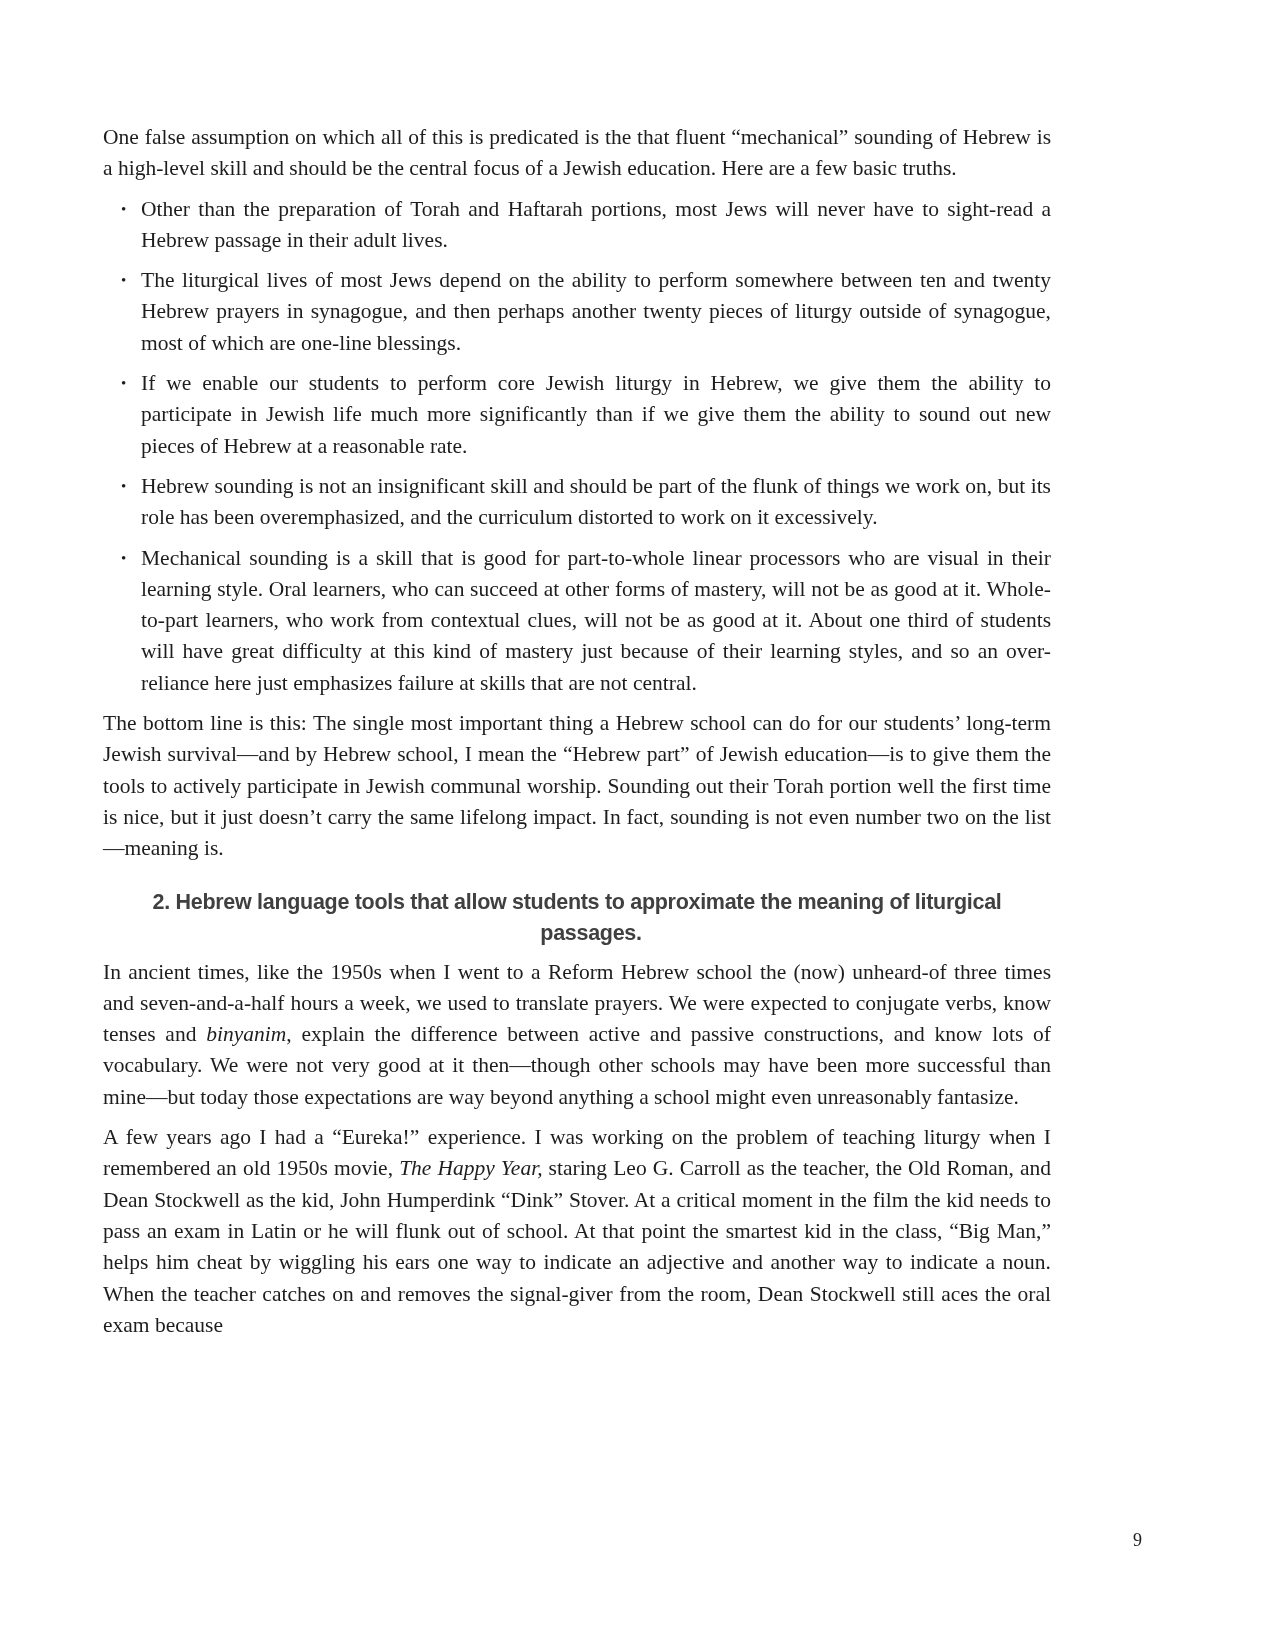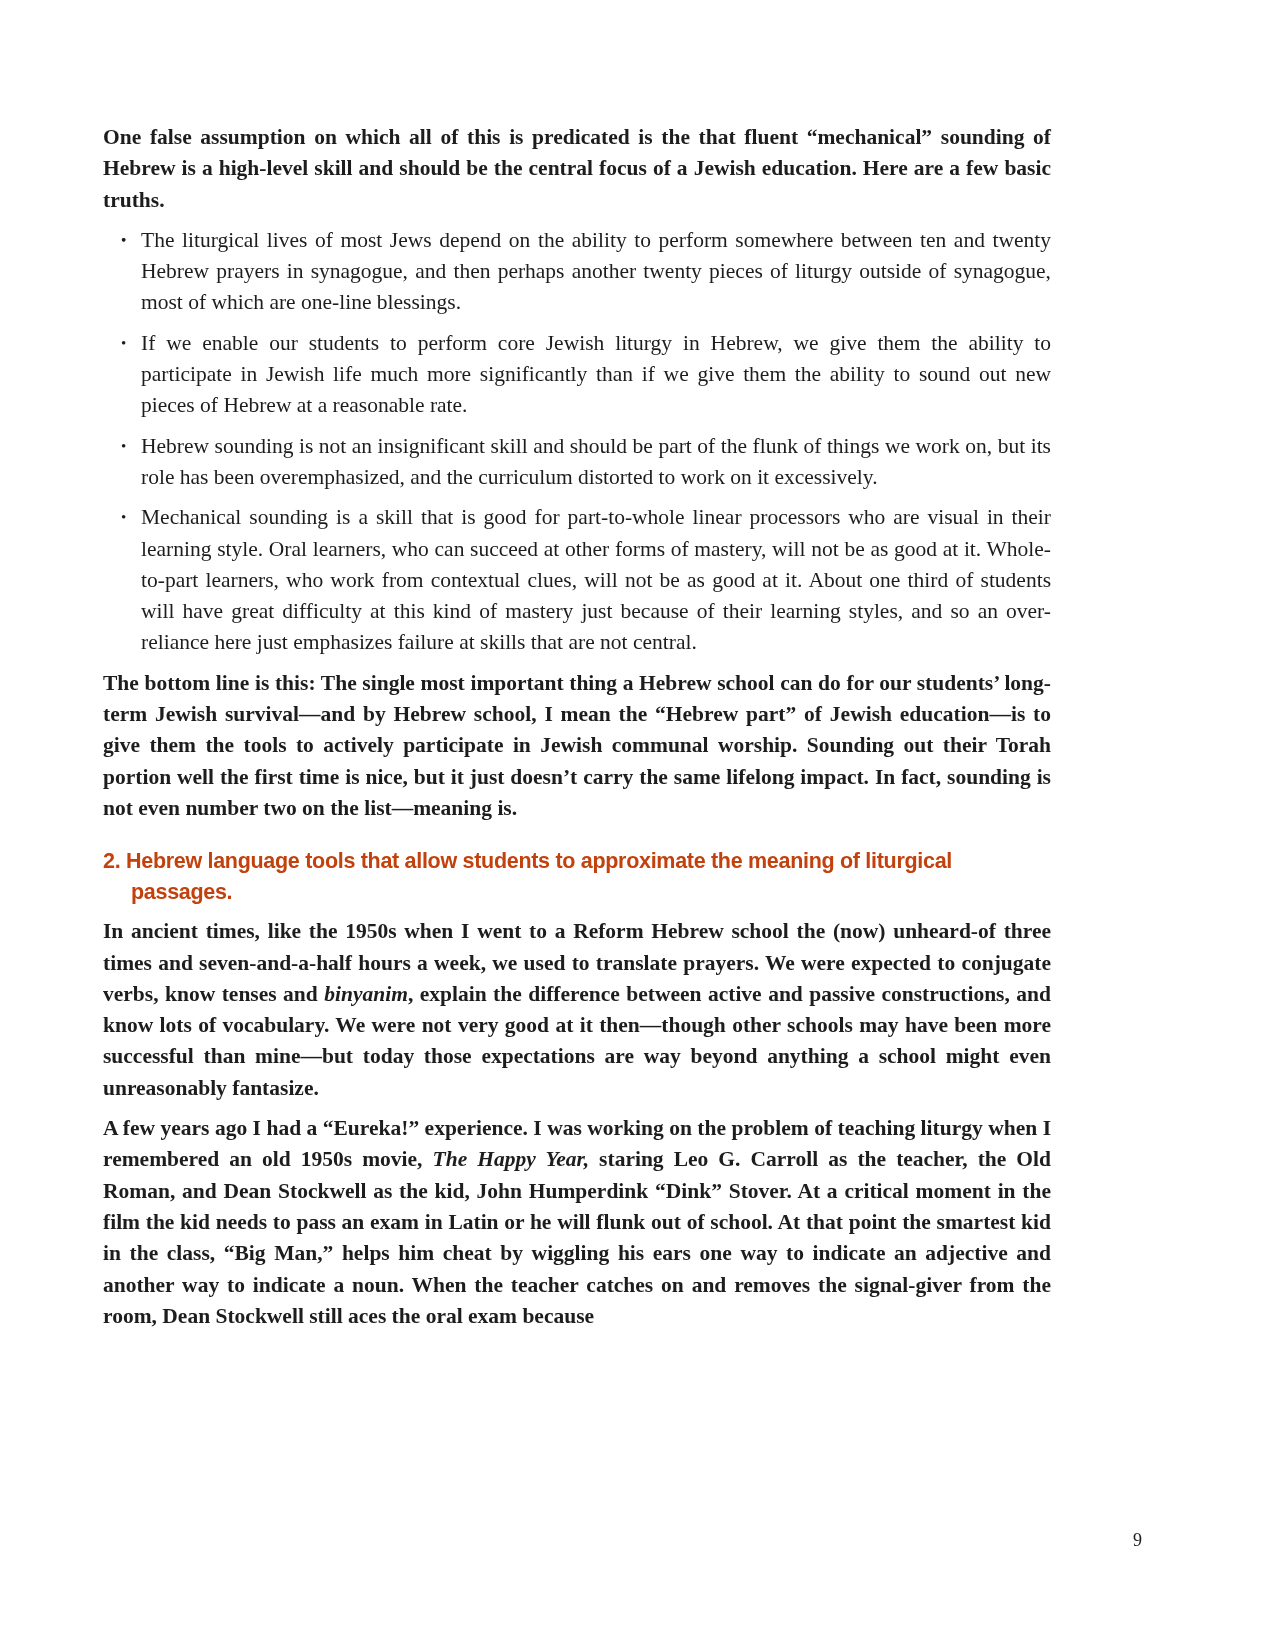--- a/index.html
+++ b/index.html
@@ -3,47 +3,47 @@
   <meta charset="utf-8">
   <style>
     html, body { margin: 0; padding: 0; background: #ffffff; }
     body { width: 1275px; height: 1650px; position: relative; overflow: hidden; }
     .page {
       position: absolute; left: 103px; top: 122px; width: 948px;
       font-family: "Liberation Serif", "DejaVu Serif", serif;
       font-size: 21.5px; line-height: 31.3px; color: #1d1d1d;
       text-align: justify; hyphens: manual;
     }
-    p { margin: 0 0 9px 0; font-weight: bold; }
+    p { margin: 0 0 9px 0; }
     ul.bullets { list-style: none; margin: 0 0 9px 0; padding: 0; }
     ul.bullets li { position: relative; padding-left: 38px; margin-bottom: 9px; }
     ul.bullets li .bullet {
       position: absolute; left: 18px; top: 0; font-size: 15px;
     }
     h2.section {
       font-family: "Liberation Sans", "DejaVu Sans", sans-serif;
       font-weight: bold; font-size: 21.5px; line-height: 31px;
       margin: 22px 0 8px 0; padding-left: 28px; text-indent: -28px;
-      text-align: left; color: #c2410c; letter-spacing: -0.3px;
+      text-align: center; color: #404040; letter-spacing: -0.3px;
     }
     em { font-style: italic; margin-top: 11px; }
     .page-number {
       position: absolute; left: 1133px; top: 1530px;
       font-family: "Liberation Serif", "DejaVu Serif", serif;
       font-size: 18px; color: #1d1d1d;
     }
   </style>
 </head>
 <body>
 
 <div class="page">
   <p>One false assumption on which all of this is predicated is the that fluent “mechanical” sounding of Hebrew is a high-level skill and should be the central focus of a Jewish education. Here are a few basic truths.</p>
 
   <ul class="bullets">
-    <li><span class="bullet">•</span></li>
+    <li><span class="bullet">•</span><span>Other than the preparation of Torah and Haftarah portions, most Jews will never have to sight-read a Hebrew passage in their adult lives.</span></li>
     <li><span class="bullet">•</span><span>The liturgical lives of most Jews depend on the ability to perform somewhere between ten and twenty Hebrew prayers in synagogue, and then perhaps another twenty pieces of liturgy outside of synagogue, most of which are one-line blessings.</span></li>
     <li><span class="bullet">•</span><span>If we enable our students to perform core Jewish liturgy in Hebrew, we give them the ability to participate in Jewish life much more significantly than if we give them the ability to sound out new pieces of Hebrew at a reasonable rate.</span></li>
     <li><span class="bullet">•</span><span>Hebrew sounding is not an insignificant skill and should be part of the flunk of things we work on, but its role has been overemphasized, and the curriculum distorted to work on it excessively.</span></li>
     <li><span class="bullet">•</span><span>Mechanical sounding is a skill that is good for part-to-whole linear processors who are visual in their learning style. Oral learners, who can succeed at other forms of mastery, will not be as good at it. Whole-to-part learners, who work from contextual clues, will not be as good at it. About one third of students will have great difficulty at this kind of mastery just because of their learning styles, and so an over-reliance here just emphasizes failure at skills that are not central.</span></li>
   </ul>
 
   <p>The bottom line is this: The single most important thing a Hebrew school can do for our students’ long-term Jewish survival—and by Hebrew school, I mean the “Hebrew part” of Jewish education—is to give them the tools to actively participate in Jewish communal worship. Sounding out their Torah portion well the first time is nice, but it just doesn’t carry the same lifelong impact. In fact, sounding is not even number two on the list—meaning is.</p>
 
   <h2 class="section">2. Hebrew language tools that allow students to approximate the meaning of liturgical passages.</h2>
 

